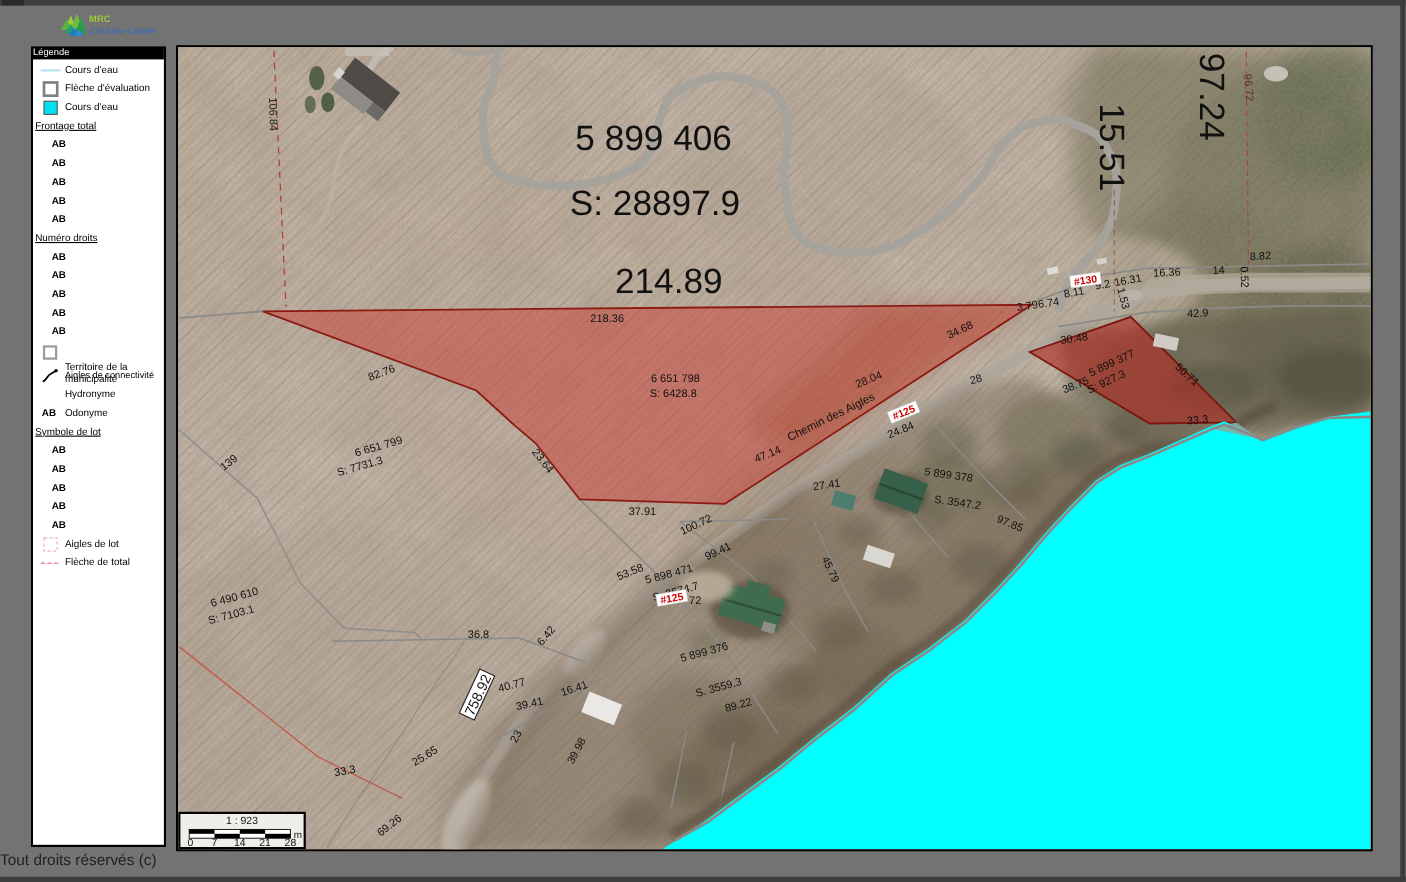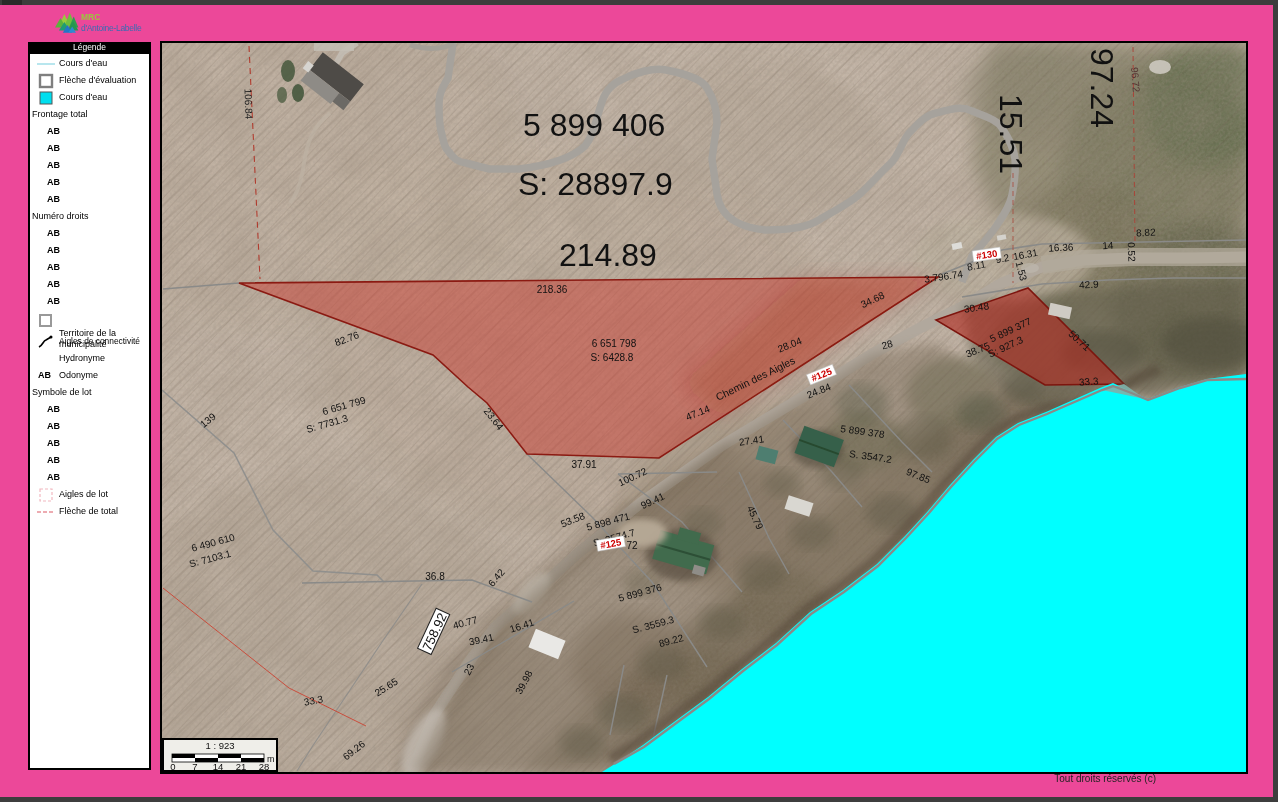--- a/index.html
+++ b/index.html
@@ -1,30 +1,30 @@
 <!DOCTYPE html>
 <html><head>
 <meta charset="utf-8">
 <style>
 html,body{margin:0;padding:0;width:1278px;height:802px;background:#ffffff;font-family:"Liberation Sans",sans-serif;overflow:hidden}
-#page{position:relative;width:1278px;height:802px;background:#ec4899}
+#page{position:relative;width:1278px;height:802px;background:#737373}
 .topbar{position:absolute;left:0;top:0;width:1278px;height:5px;background:#3d3d3d}
 .topbtn{position:absolute;left:2px;top:0;width:20px;height:5px;background:#2a2a2a}
 .rightbar{position:absolute;right:0;top:0;width:5px;height:802px;background:#3d3d3d}
 .bottombar{position:absolute;left:0;top:797px;width:1278px;height:5px;background:#3d3d3d}
 .logo{position:absolute;left:53px;top:9px;width:120px;height:30px}
 .legend{position:absolute;left:28px;top:42px;width:119px;height:724px;background:#fff;border:2px solid #000;font-size:9px;color:#000}
-.lghead{background:#000;color:#fff;text-align:center;font-size:8.5px;line-height:9.5px;padding:0 0 1px 0;margin:-1px 0 1px 0}
+.lghead{background:#000;color:#fff;text-align:left;font-size:8.5px;line-height:9.5px;padding:0 0 1px 0;margin:-1px 0 1px 0}
 .lgrow{position:relative;height:17px;line-height:17px;white-space:nowrap}
 .lgrow .sym{position:absolute;left:6px;top:0;width:20px;height:17.2px}
 .lgrow .txt{position:absolute;left:29px;top:0}
-.lghdr{margin:0 0 0 2px;height:17px;line-height:17px}
+.lghdr{margin:0 0 0 2px;text-decoration:underline;height:17px;line-height:17px}
 .lgab{margin-left:17px;font-weight:bold;height:17px;line-height:17px}
 .map{position:absolute;left:160px;top:41px;width:1084px;height:729px;border:2px solid #000;background:#c5b7a9}
-.footer{position:absolute;left:0;top:773px;width:1156px;text-align:right;font-size:10px;color:#222}
+.footer{position:absolute;left:0;top:773px;width:1156px;text-align:left;font-size:14px;color:#222}
 </style>
 </head>
 <body>
 <div id="page">
 
 <div class="topbar"></div>
 
 <div class="topbtn"></div>
 
 <div class="rightbar"></div>

